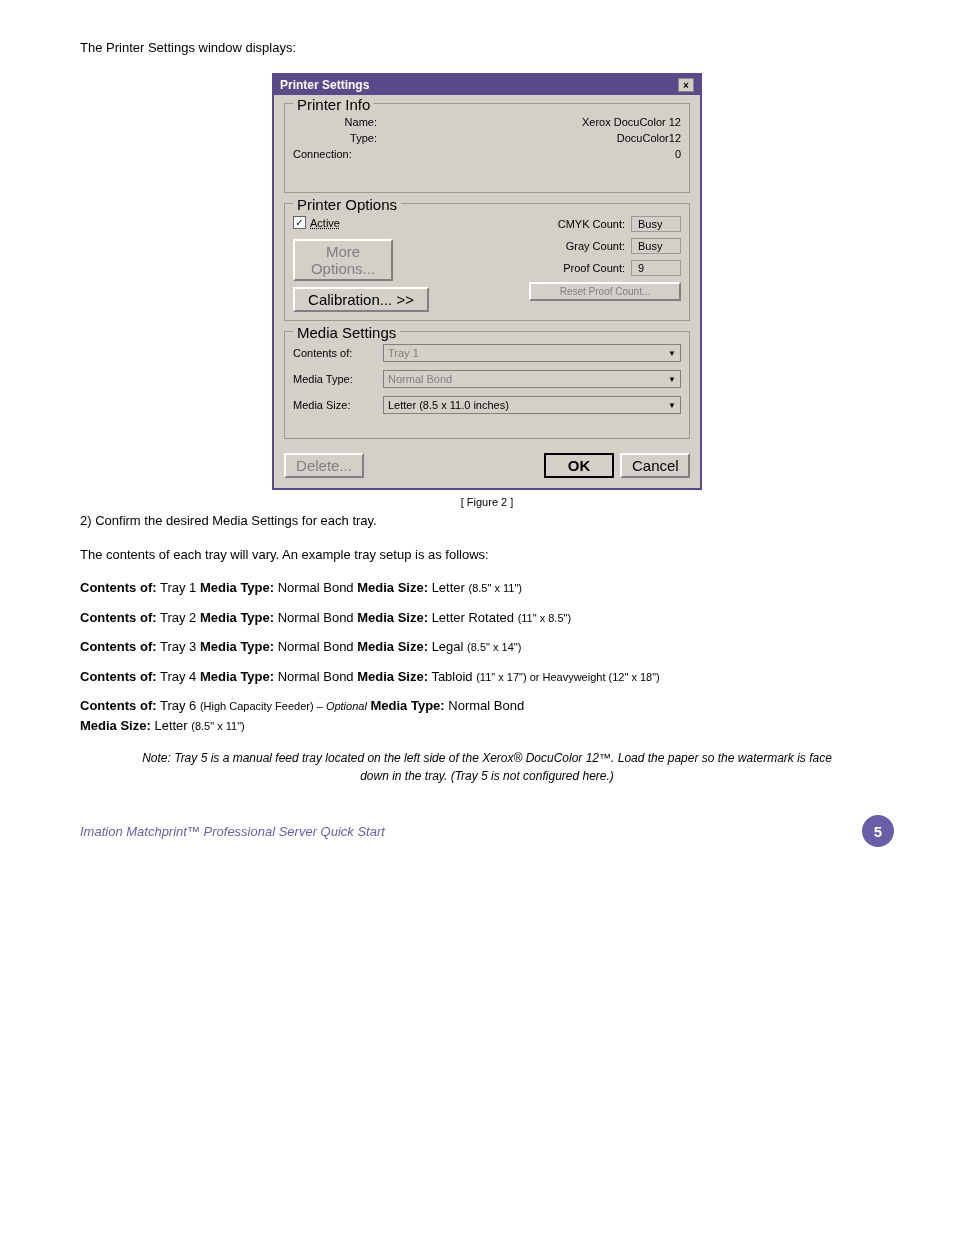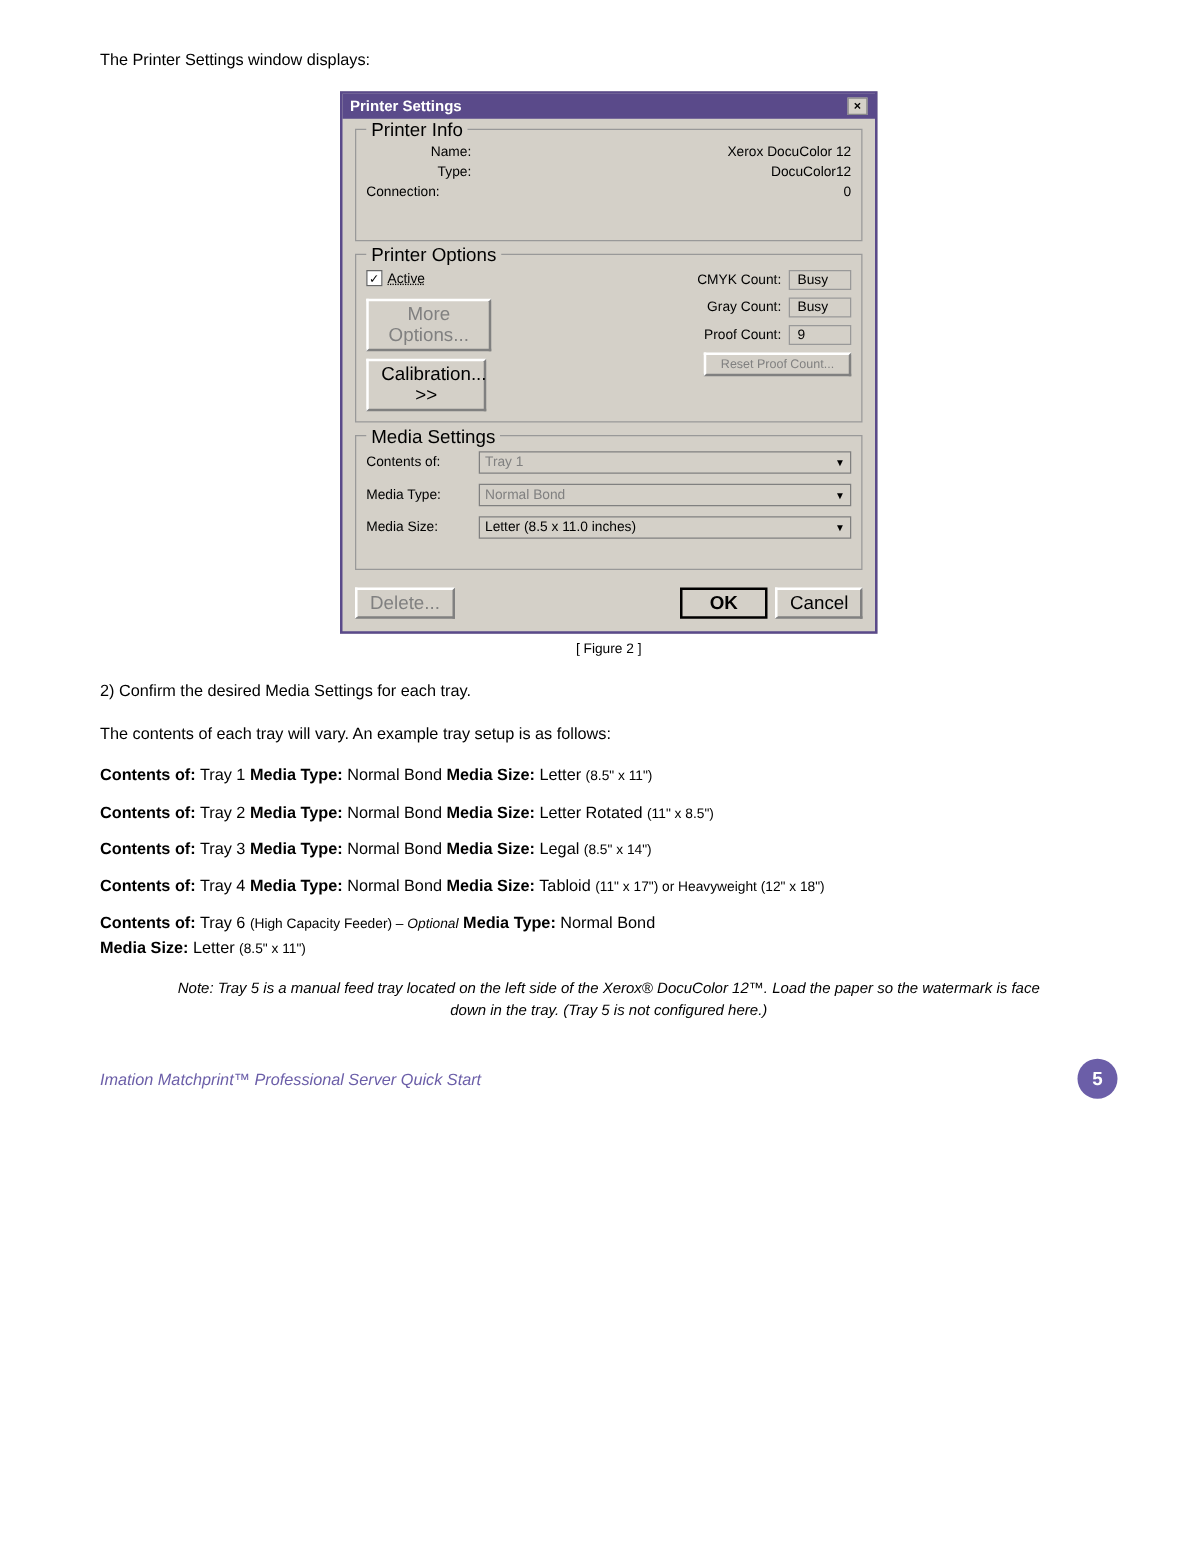--- a/index.html
+++ b/index.html
@@ -17,21 +17,21 @@
     .intro-text {
       font-size: 13px;
       margin-bottom: 18px;
     }
 
     
     .dialog-wrapper {
       display: flex;
       flex-direction: column;
       align-items: center;
-      margin-bottom: 18px;
+      margin-bottom: 3px;
     }
 
     .dialog {
       width: 430px;
       border: 2px solid #5a4a8a;
       background: #d4d0c8;
       font-family: Arial, sans-serif;
       font-size: 11px;
     }
 
@@ -331,37 +331,37 @@
       <div class="group-box">
         <span class="group-box-label">Printer Options</span>
         <div class="group-box-content">
           <div class="options-layout">
             <div class="options-left">
               <div class="checkbox-row">
                 <div class="win-checkbox">✓</div>
                 <span class="checkbox-label">Active</span>
               </div>
               <button class="win-button disabled" disabled="" style="width:100px;">More Options...</button>
-              <button class="win-button" style="width:96px;">Calibration... &gt;&gt;</button>
+              <button class="win-button" style="width:136px;">Calibration... &gt;&gt;</button>
             </div>
             <div class="options-right">
               <div class="count-row">
                 <span class="count-label">CMYK Count:</span>
                 <span class="count-value">Busy</span>
               </div>
               <div class="count-row">
                 <span class="count-label">Gray Count:</span>
                 <span class="count-value">Busy</span>
               </div>
               <div class="count-row">
                 <span class="count-label">Proof Count:</span>
                 <span class="count-value">9</span>
               </div>
               <div style="display:flex;justify-content:flex-end;">
-                <button class="win-button disabled" disabled="" style="width:118px;font-size:10px;">Reset Proof Count...</button>
+                <button class="win-button disabled" disabled="" style="width:152px;font-size:10px;">Reset Proof Count...</button>
               </div>
             </div>
           </div>
         </div>
       </div>
 
       <div class="group-box">
         <span class="group-box-label">Media Settings</span>
         <div class="group-box-content">
           <div class="media-row">

